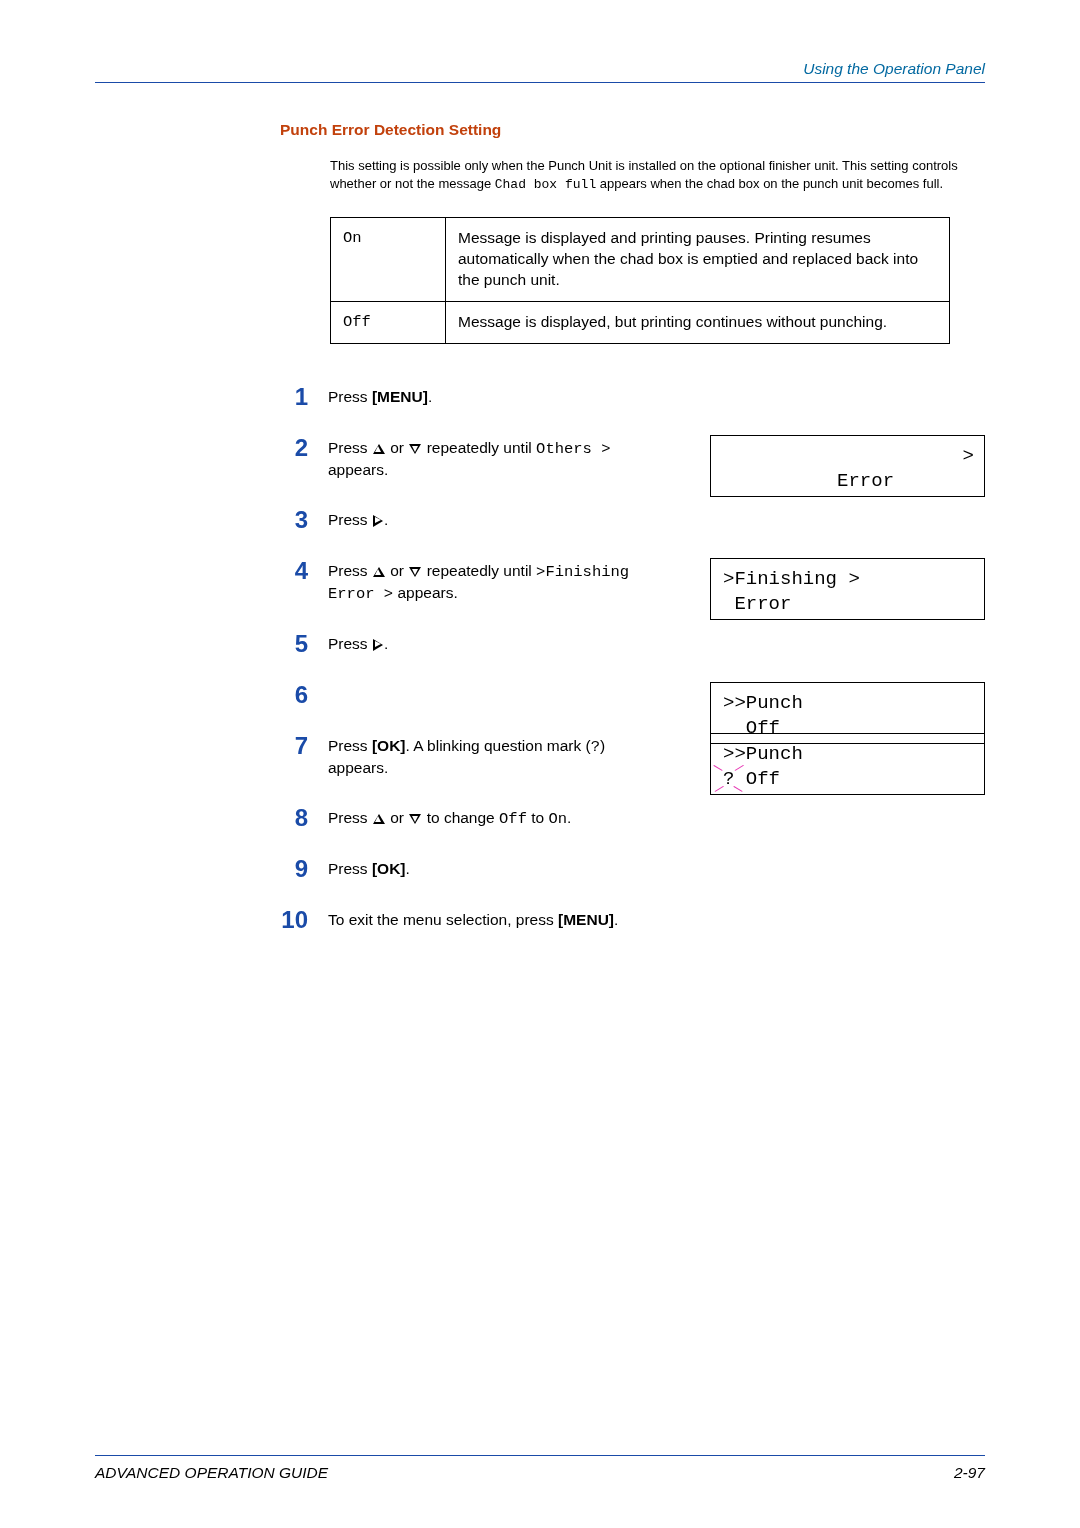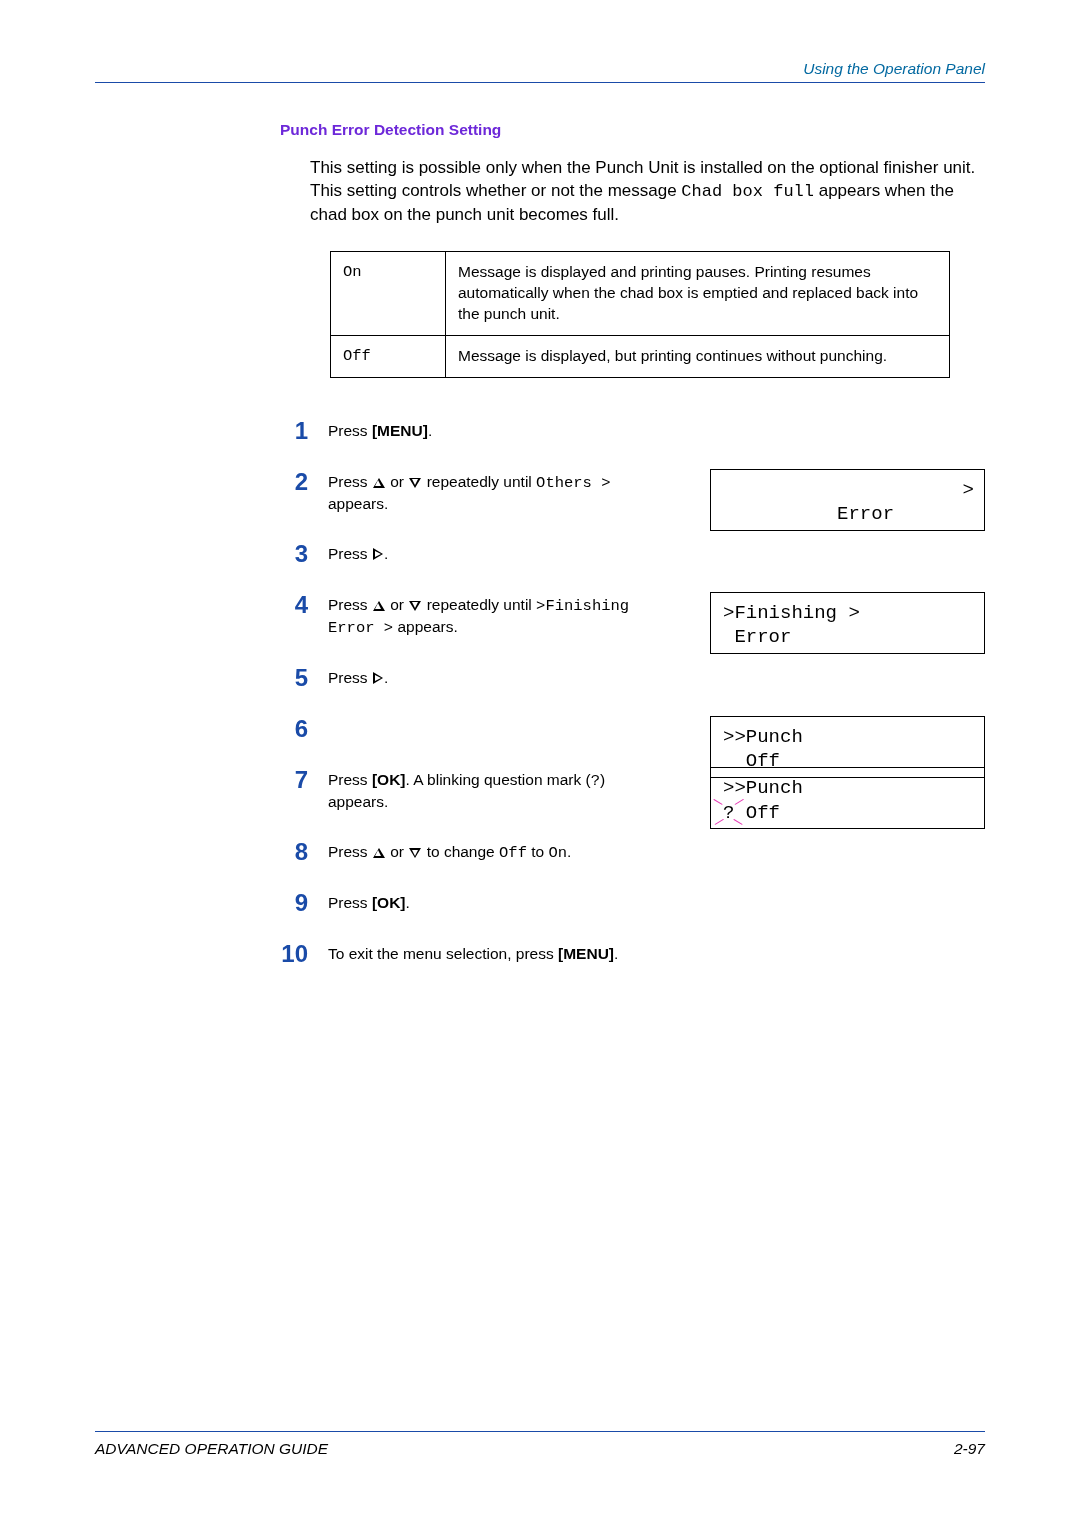--- a/index.html
+++ b/index.html
@@ -22,30 +22,30 @@
     text-align: right;
     font-style: italic;
     font-size: 15.5px;
     color: #0369a1;
   }
   .content {
     margin-left: 185px;
     margin-right: 0;
   }
   .section-title {
-    color: #6d28d9;
+    color: #c2410c;
     font-weight: bold;
     font-size: 15.5px;
     margin-bottom: 18px;
   }
   .intro-para {
-    margin-left: 30px;
+    margin-left: 50px;
     margin-bottom: 24px;
     line-height: 1.35;
-    font-size: 17px;
+    font-size: 13px;
   }
   .mono { font-family: "Courier New", monospace; }
   table.options {
     margin-left: 50px;
     border-collapse: collapse;
     width: 620px;
     margin-bottom: 40px;
   }
   table.options td {
     border: 1px solid #000;
@@ -170,21 +170,21 @@
     font-size: 12px;
     line-height: 1;
   }
   .blink-marks .tl { left: -8px; top: -4px; transform: rotate(-30deg);}
   .blink-marks .tr { right: -8px; top: -4px; transform: rotate(30deg);}
   .blink-marks .bl { left: -8px; bottom: -4px; transform: rotate(30deg);}
   .blink-marks .br { right: -8px; bottom: -4px; transform: rotate(-30deg);}
   .footer-region {
     position: absolute;
     left: 95px; right: 95px;
-    bottom: 70px;
+    bottom: 46px;
     border-top: 1.5px solid #1a4ba8;
     padding-top: 8px;
     display: flex;
     justify-content: space-between;
     font-style: italic;
     font-size: 15.5px;
   }
 </style>
 </head>
 <body>

